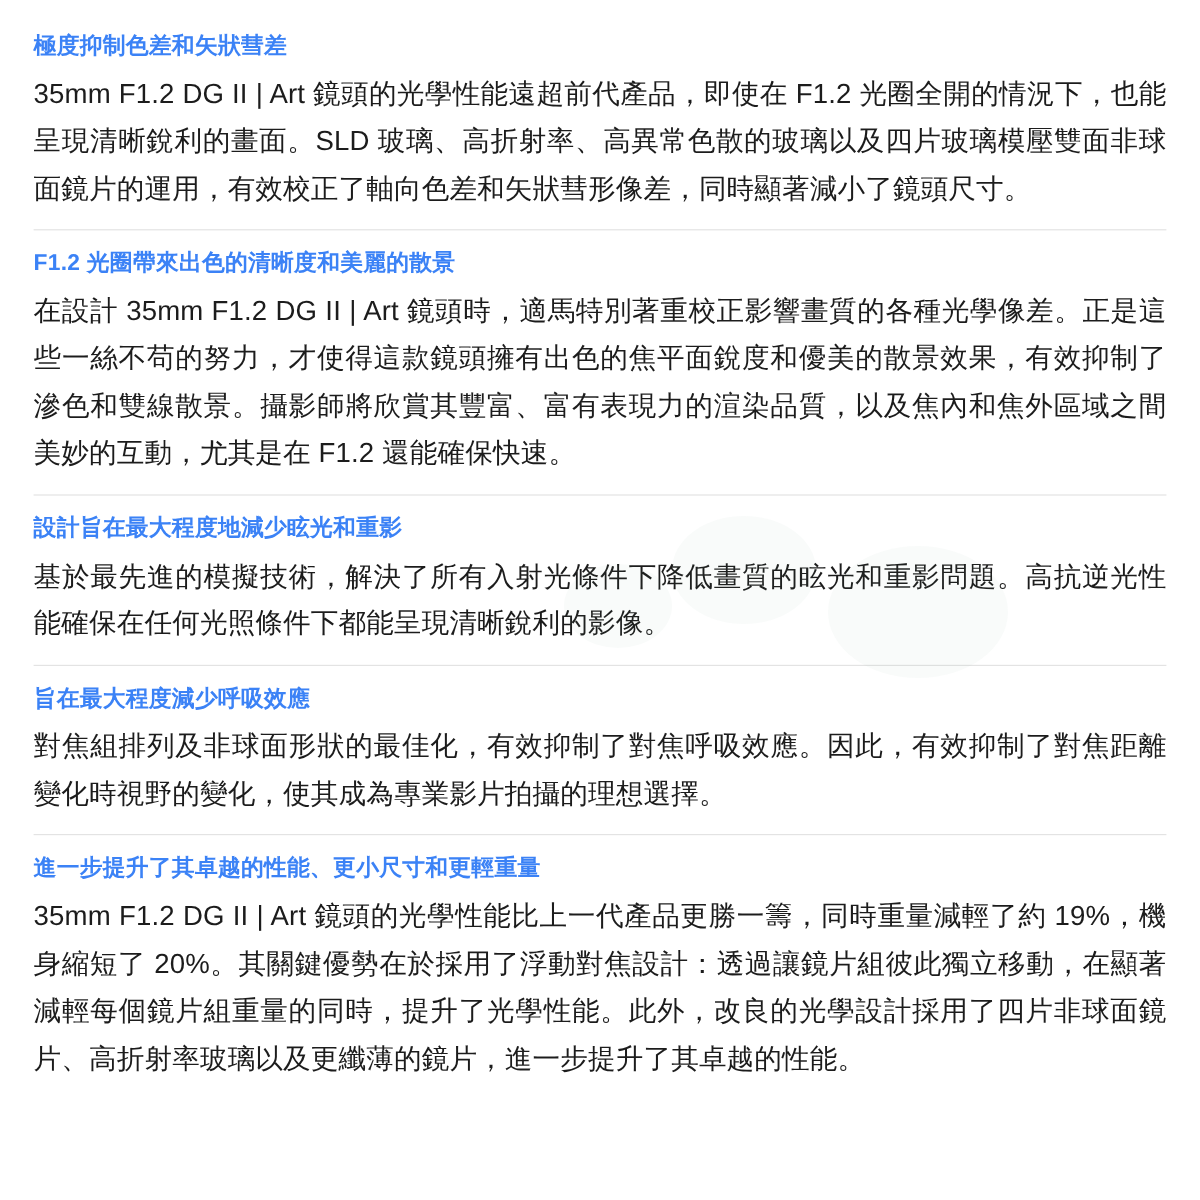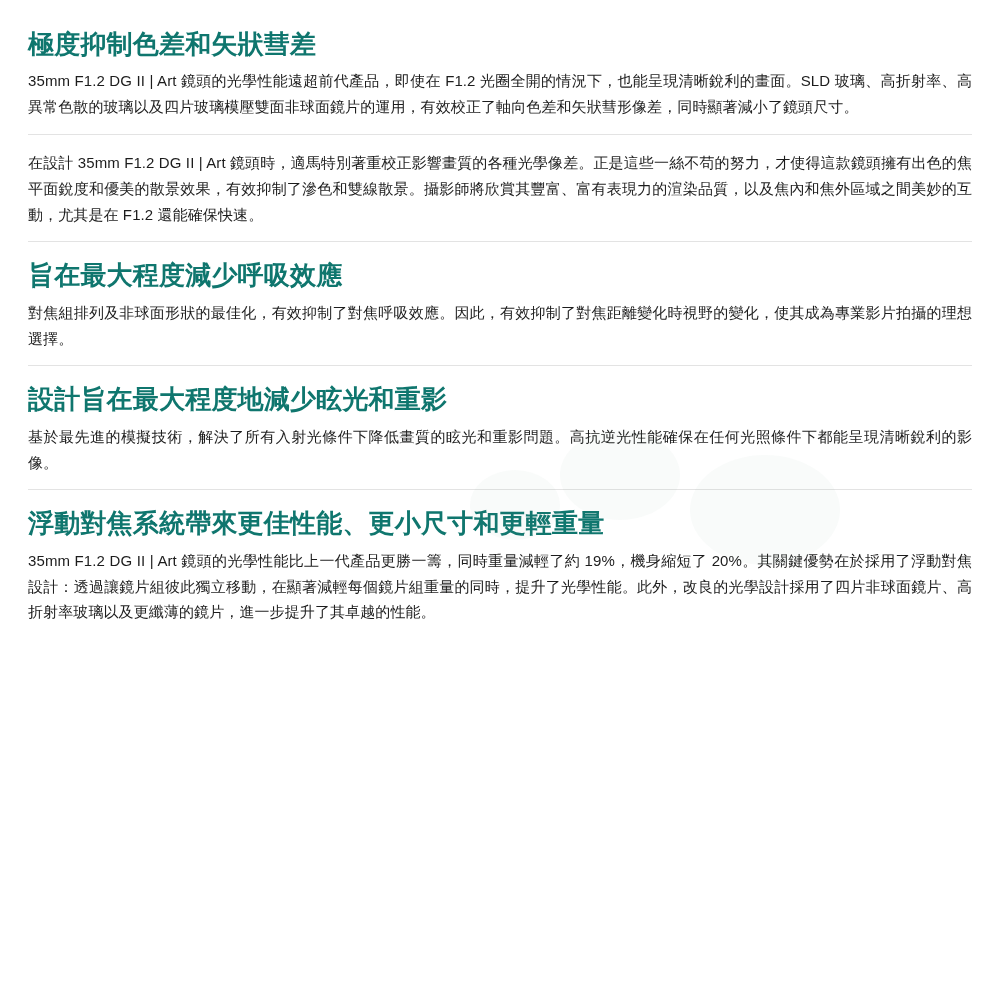--- a/index.html
+++ b/index.html
@@ -24,29 +24,29 @@
   }
   .section {
     padding: 0 0 14px 0;
     margin: 0 0 0 0;
   }
   .section + .section {
     border-top: 1px solid #e3e3e3;
     padding-top: 15px;
   }
   .section-title {
-    font-size: 26px;
+    font-size: 19px;
     font-weight: bold;
     line-height: 1.4;
     letter-spacing: 0.2px;
     margin: 0 0 6px 0;
-    color: #0f766e;
+    color: #3b82f6;
   }
   .section-body {
-    font-size: 15px;
+    font-size: 23px;
     line-height: 1.72;
     letter-spacing: 0.1px;
     margin: 0;
     color: #1c1c1c;
     text-align: justify;
     text-justify: inter-ideograph;
   }
   
   .watermark {
     position: absolute;
@@ -66,32 +66,33 @@
   <div class="watermark wm1"></div>
   <div class="watermark wm2"></div>
   <div class="watermark wm3"></div>
 
   <div class="section">
     <h2 class="section-title">極度抑制色差和矢狀彗差</h2>
     <p class="section-body">35mm F1.2 DG II | Art 鏡頭的光學性能遠超前代產品，即使在 F1.2 光圈全開的情況下，也能呈現清晰銳利的畫面。SLD 玻璃、高折射率、高異常色散的玻璃以及四片玻璃模壓雙面非球面鏡片的運用，有效校正了軸向色差和矢狀彗形像差，同時顯著減小了鏡頭尺寸。</p>
   </div>
 
   <div class="section">
+    <h2 class="section-title">F1.2 光圈帶來出色的清晰度和美麗的散景</h2>
     <p class="section-body">在設計 35mm F1.2 DG II | Art 鏡頭時，適馬特別著重校正影響畫質的各種光學像差。正是這些一絲不苟的努力，才使得這款鏡頭擁有出色的焦平面銳度和優美的散景效果，有效抑制了滲色和雙線散景。攝影師將欣賞其豐富、富有表現力的渲染品質，以及焦內和焦外區域之間美妙的互動，尤其是在 F1.2 還能確保快速。</p>
+  </div>
+
+  <div class="section">
+    <h2 class="section-title">設計旨在最大程度地減少眩光和重影</h2>
+    <p class="section-body">基於最先進的模擬技術，解決了所有入射光條件下降低畫質的眩光和重影問題。高抗逆光性能確保在任何光照條件下都能呈現清晰銳利的影像。</p>
   </div>
 
   <div class="section">
     <h2 class="section-title">旨在最大程度減少呼吸效應</h2>
     <p class="section-body">對焦組排列及非球面形狀的最佳化，有效抑制了對焦呼吸效應。因此，有效抑制了對焦距離變化時視野的變化，使其成為專業影片拍攝的理想選擇。</p>
   </div>
 
   <div class="section">
-    <h2 class="section-title">設計旨在最大程度地減少眩光和重影</h2>
-    <p class="section-body">基於最先進的模擬技術，解決了所有入射光條件下降低畫質的眩光和重影問題。高抗逆光性能確保在任何光照條件下都能呈現清晰銳利的影像。</p>
-  </div>
-
-  <div class="section">
-    <h2 class="section-title">浮動對焦系統帶來更佳性能、更小尺寸和更輕重量</h2>
+    <h2 class="section-title">進一步提升了其卓越的性能、更小尺寸和更輕重量</h2>
     <p class="section-body">35mm F1.2 DG II | Art 鏡頭的光學性能比上一代產品更勝一籌，同時重量減輕了約 19%，機身縮短了 20%。其關鍵優勢在於採用了浮動對焦設計：透過讓鏡片組彼此獨立移動，在顯著減輕每個鏡片組重量的同時，提升了光學性能。此外，改良的光學設計採用了四片非球面鏡片、高折射率玻璃以及更纖薄的鏡片，進一步提升了其卓越的性能。</p>
   </div>
 
 
 </div>
 
 </body></html>

